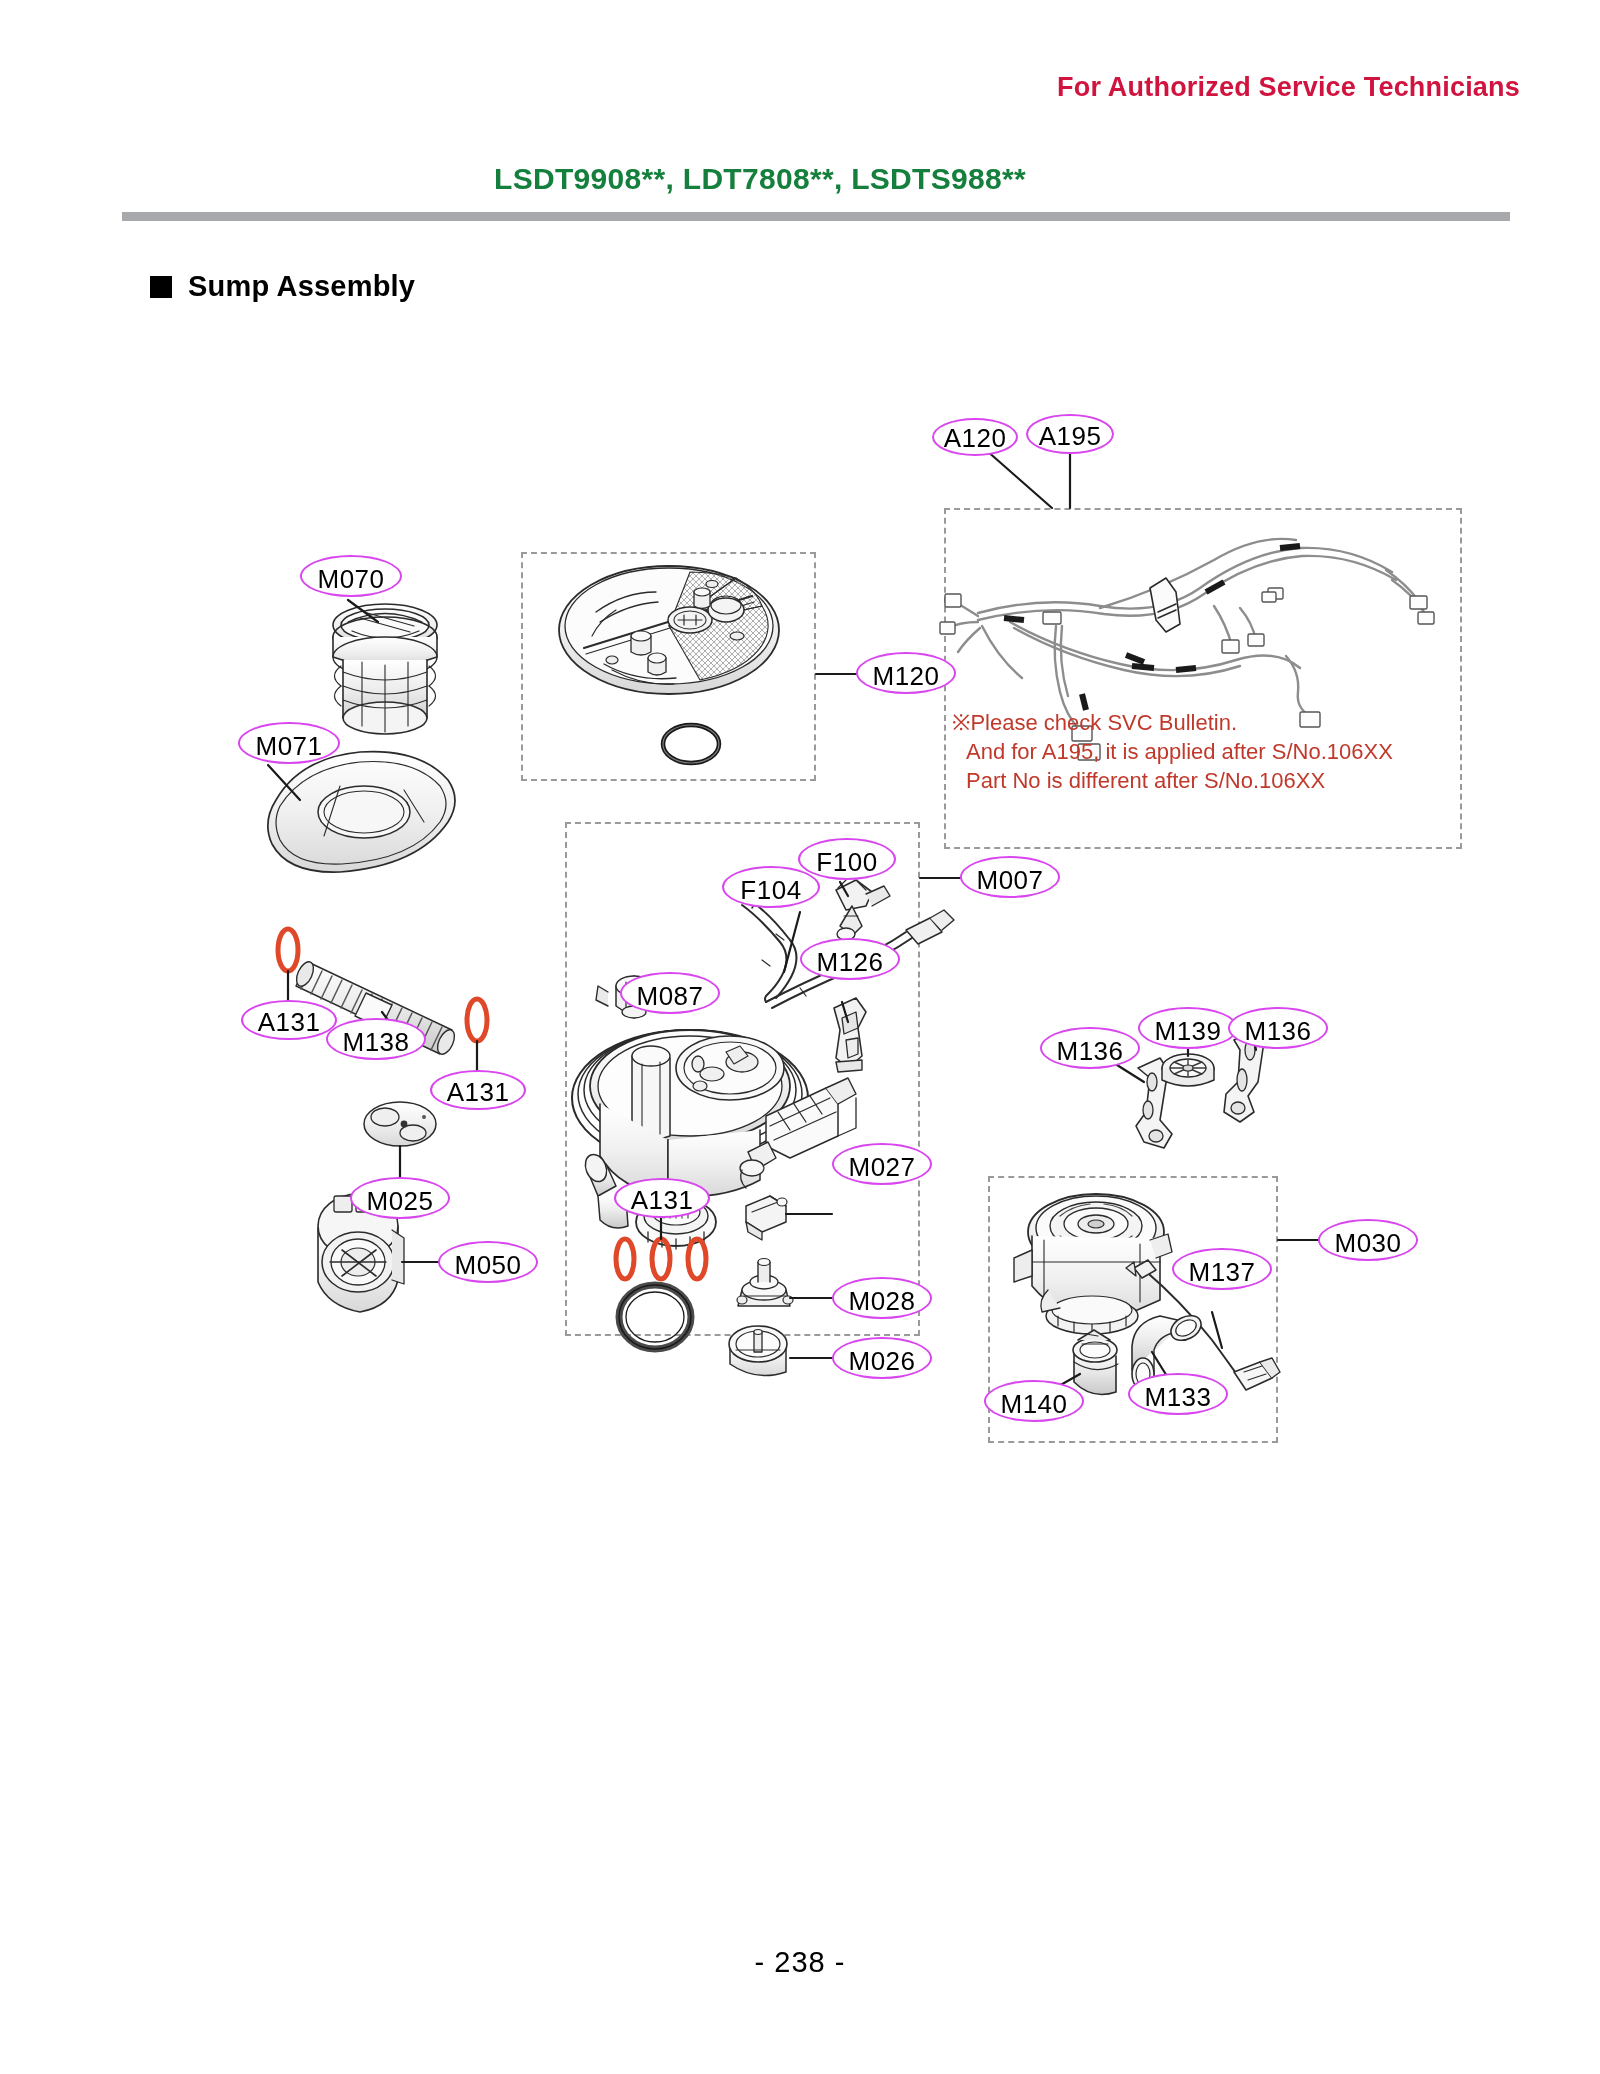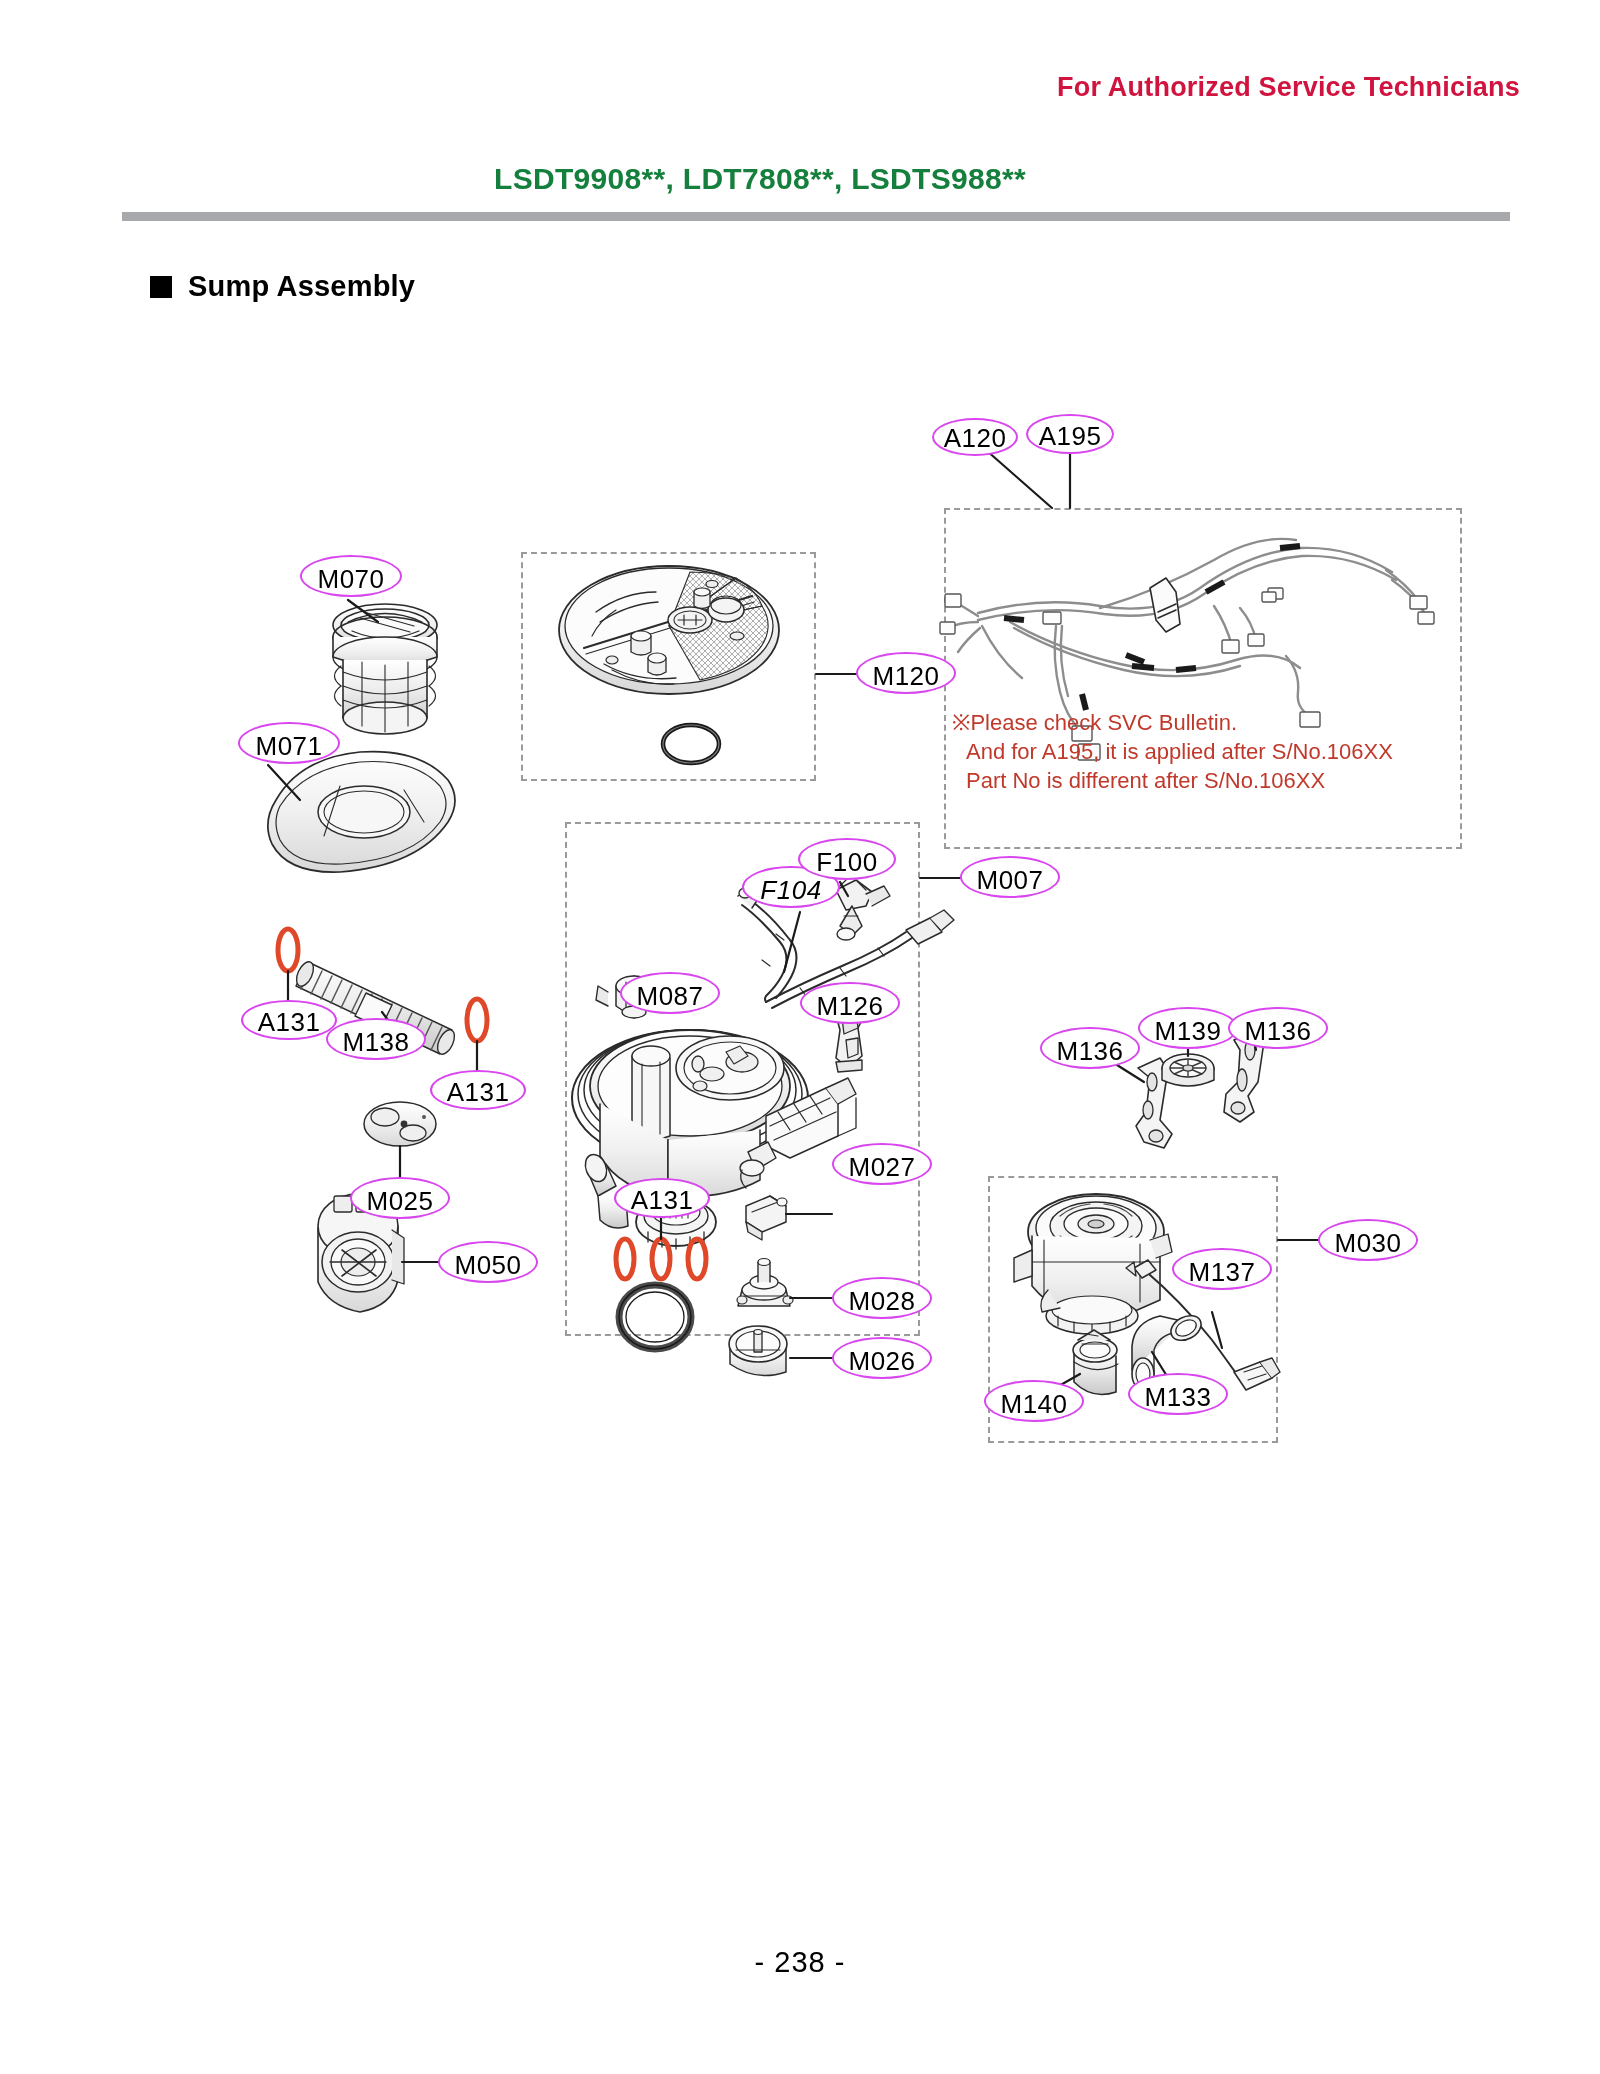--- a/index.html
+++ b/index.html
@@ -625,33 +625,33 @@
   </div>
 
   <div class="balloon" style="left:856px; top:652px; width:100px; height:42px;">
     <span>M120</span>
   </div>
 
   <div class="balloon" style="left:960px; top:856px; width:100px; height:42px;">
     <span>M007</span>
   </div>
 
-  <div class="balloon" style="left:742px; top:866px; width:98px; height:42px;font-style:italic;">
+  <div class="balloon" style="left:722px; top:866px; width:98px; height:42px;">
     <span>F104</span>
   </div>
 
   <div class="balloon" style="left:798px; top:838px; width:98px; height:42px;">
     <span>F100</span>
   </div>
 
   <div class="balloon" style="left:620px; top:972px; width:100px; height:42px;">
     <span>M087</span>
   </div>
 
-  <div class="balloon" style="left:800px; top:982px; width:100px; height:42px;">
+  <div class="balloon" style="left:800px; top:938px; width:100px; height:42px;">
     <span>M126</span>
   </div>
 
   <div class="balloon" style="left:241px; top:1000px; width:96px; height:40px;">
     <span>A131</span>
   </div>
 
   <div class="balloon" style="left:326px; top:1018px; width:100px; height:42px;">
     <span>M138</span>
   </div>

